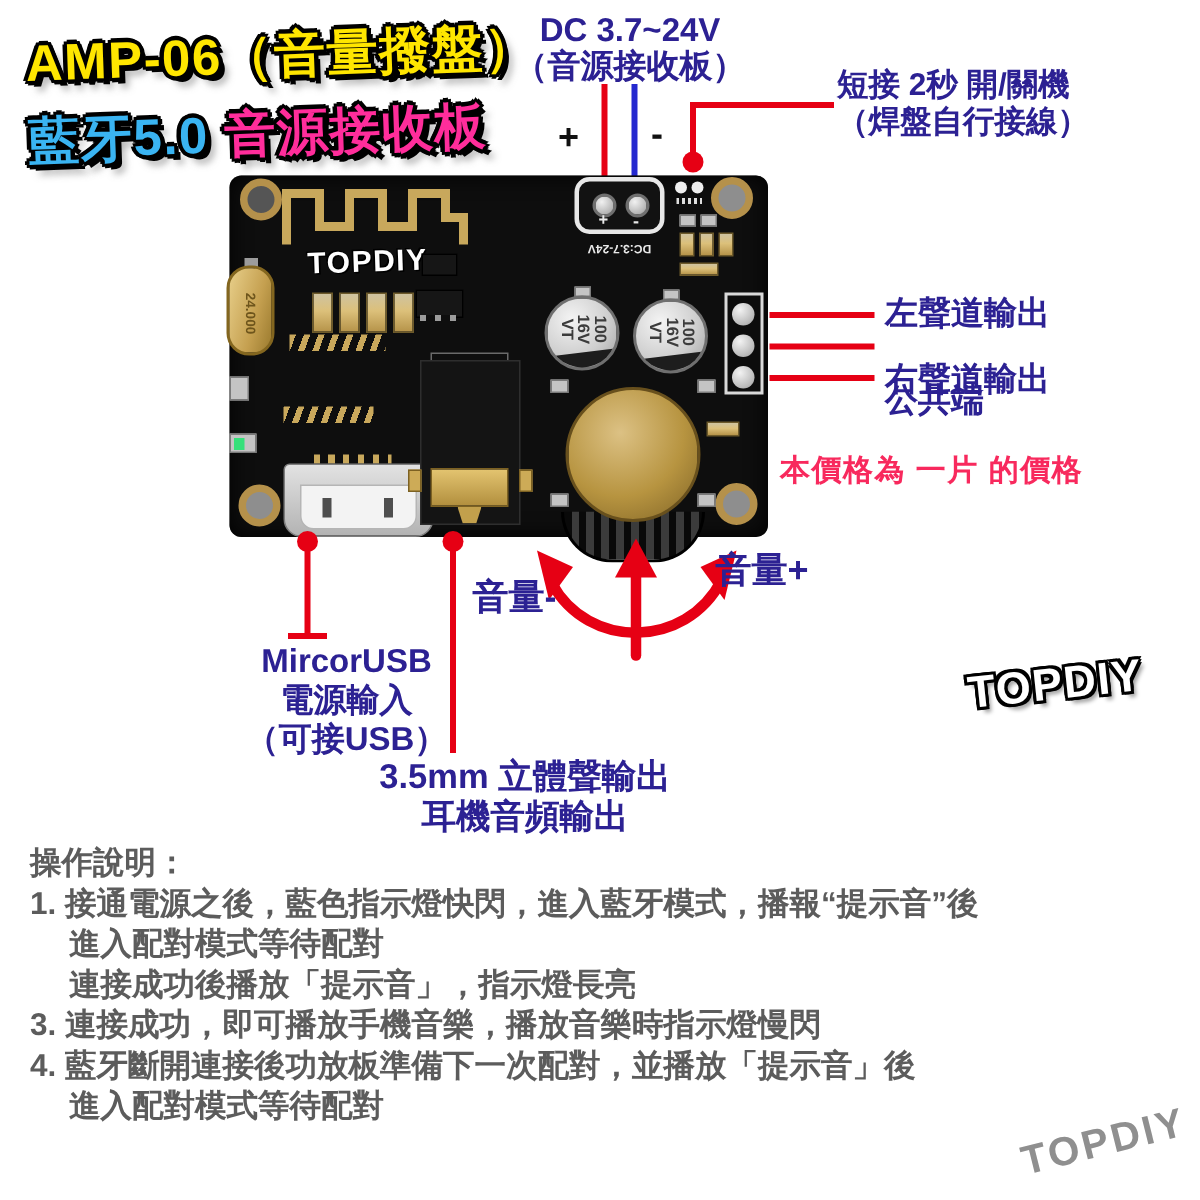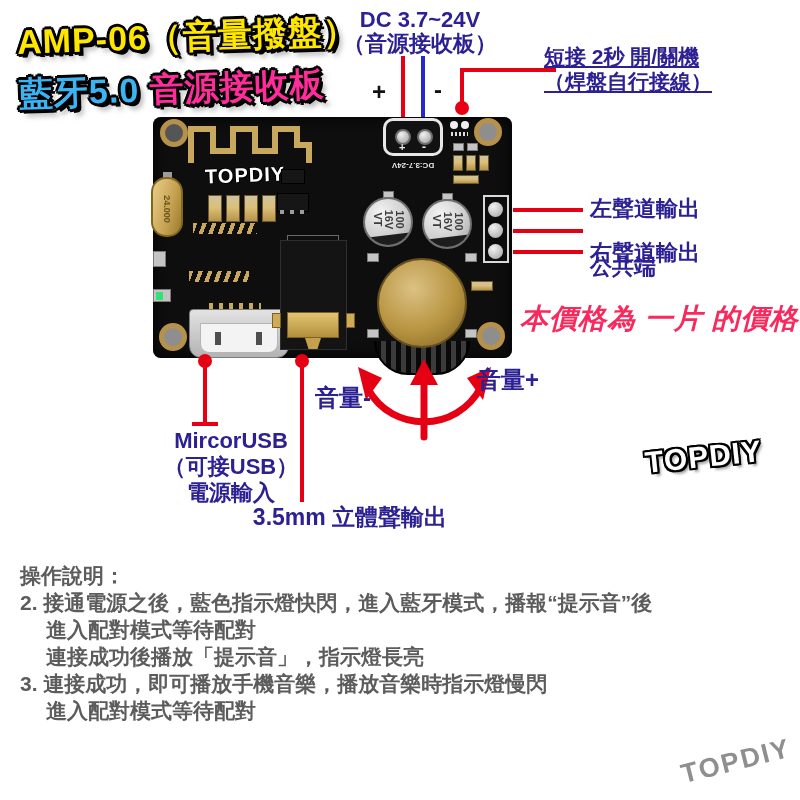--- a/index.html
+++ b/index.html
@@ -11,21 +11,21 @@
     text-shadow:3px 0 0 #000,-3px 0 0 #000,0 3px 0 #000,0 -3px 0 #000,
                 2px 2px 0 #000,-2px -2px 0 #000,2px -2px 0 #000,-2px 2px 0 #000,
                 4px 4px 0 #000,6px 7px 5px rgba(110,110,110,.55);}
   .t-yellow{color:#ffe600;}
   .t-blue{color:#3ab4f2;}
   .t-pink{color:#ff2d9b;}
   .indigo{color:#2c2193;font-weight:bold;}
   .lab21{font-size:21px;line-height:25px;white-space:nowrap;}
   .lab22{font-size:22px;line-height:24px;white-space:nowrap;}
   .lab24{font-size:24px;white-space:nowrap;}
-  .price{color:#f8295d;font-size:28px;font-weight:bold;white-space:nowrap;letter-spacing:1px;font-style:italic;}
+  .price{color:#f8295d;font-size:20px;font-weight:bold;white-space:nowrap;letter-spacing:1px;}
   .sign{color:#111;font-size:24px;font-weight:bold;}
   .instr{color:#5c5c5c;font-weight:bold;font-size:21px;line-height:27px;white-space:nowrap;}
   .instr-indent{padding-left:26px;}
   .wm-white{color:#fff;font-size:30px;font-weight:bold;letter-spacing:1px;white-space:nowrap;
     text-shadow:2px 0 0 #000,-2px 0 0 #000,0 2px 0 #000,0 -2px 0 #000,
                 2px 2px 0 #000,-2px -2px 0 #000,2px -2px 0 #000,-2px 2px 0 #000,3px 4px 3px rgba(0,0,0,.4);}
   .wm-gray{color:#8f8f8f;font-size:27px;font-weight:bold;letter-spacing:2px;white-space:nowrap;}
   
   .red-line{background:#e60014;}
   .blue-line{background:#2428cf;}
@@ -84,21 +84,21 @@
     <div>（音源接收板）</div>
   </div>
   <div class="abs sign" style="left:372px;top:78px;">+</div>
   <div class="abs sign" style="left:434px;top:76px;">-</div>
   <div class="abs red-line" style="left:401px;top:56px;width:4px;height:64px;"></div>
   <div class="abs blue-line" style="left:421px;top:56px;width:4px;height:64px;"></div>
 
   <div class="abs red-dot" style="left:455px;top:101px;"></div>
   <div class="abs red-line" style="left:460px;top:68px;width:4px;height:38px;"></div>
   <div class="abs red-line" style="left:460px;top:68px;width:96px;height:4px;"></div>
-  <div class="abs indigo lab21" style="left:544px;top:44px;text-decoration:underline;">
+  <div class="abs indigo lab21" style="left:558px;top:44px;">
     <div>短接 2秒 開/關機</div>
     <div>（焊盤自行接線）</div>
   </div>
 
   <div class="abs board">
 
     <div class="abs hole" style="left:7px;top:2px;background:#555;"></div>
     <div class="abs hole" style="left:321px;top:1px;"></div>
     <div class="abs hole" style="left:6px;top:206px;"></div>
     <div class="abs hole" style="left:324px;top:205px;"></div>
@@ -206,45 +206,47 @@
   <div class="abs indigo lab22" style="left:590px;top:219px;margin-top:36px;">公共端</div>
   <div class="abs indigo lab22" style="left:590px;top:241px;">右聲道輸出</div>
 
   <div class="abs price" style="left:520px;top:300px;">本價格為 一片 的價格</div>
 
   <div class="abs red-dot" style="left:198px;top:354px;"></div>
   <div class="abs red-line" style="left:203px;top:366px;width:4px;height:58px;"></div>
   <div class="abs red-line" style="left:192px;top:422px;width:26px;height:4px;"></div>
   <div class="abs indigo lab22" style="left:150px;top:428px;width:162px;text-align:center;line-height:26px;">
     <div>MircorUSB</div>
+    <div>電源輸入</div>
     <div>（可接USB）</div>
-    <div>電源輸入</div>
   </div>
 
   <div class="abs red-dot" style="left:295px;top:354px;"></div>
   <div class="abs red-line" style="left:300px;top:366px;width:4px;height:136px;"></div>
   <div class="abs indigo" style="left:222px;top:504px;width:256px;text-align:center;font-size:23px;line-height:27px;">
     <div>3.5mm 立體聲輸出</div>
+    <div>耳機音頻輸出</div>
   </div>
 
   <svg class="abs" style="left:352px;top:355px;" width="145" height="90" viewBox="0 0 145 90">
     <path d="M16,34 C40,78 105,78 129,32" fill="none" stroke="#e60014" stroke-width="7" stroke-linecap="round"></path>
     <polygon points="6,12 30,23 14,45" fill="#e60014"></polygon>
     <polygon points="139,12 115,23 131,45" fill="#e60014"></polygon>
     <line x1="72" y1="82" x2="72" y2="24" stroke="#e60014" stroke-width="7" stroke-linecap="round"></line>
     <polygon points="72,4 58,30 86,30" fill="#e60014"></polygon>
   </svg>
   <div class="abs indigo lab24" style="left:315px;top:382px;text-align:center;">音量-</div>
   <div class="abs indigo lab24" style="left:477px;top:364px;">音量+</div>
 
   <div class="abs wm-white" style="left:645px;top:440px;transform:rotate(-6deg);">TOPDIY</div>
   <div class="abs wm-gray" style="left:680px;top:746px;transform:rotate(-14deg);">TOPDIY</div>
 
   <div class="abs instr" style="left:20px;top:562px;">
     <div>操作說明：</div>
-    <div>2. 接通電源之後，藍色指示燈快閃，進入藍牙模式，播報“提示音”後</div>
+    <div>1. 接通電源之後，藍色指示燈快閃，進入藍牙模式，播報“提示音”後</div>
     <div class="instr-indent">進入配對模式等待配對</div>
     <div class="instr-indent">連接成功後播放「提示音」，指示燈長亮</div>
     <div>3. 連接成功，即可播放手機音樂，播放音樂時指示燈慢閃</div>
+    <div>4. 藍牙斷開連接後功放板準備下一次配對，並播放「提示音」後</div>
     <div class="instr-indent">進入配對模式等待配對</div>
   </div>
 
 </div>
 
 </body></html>

